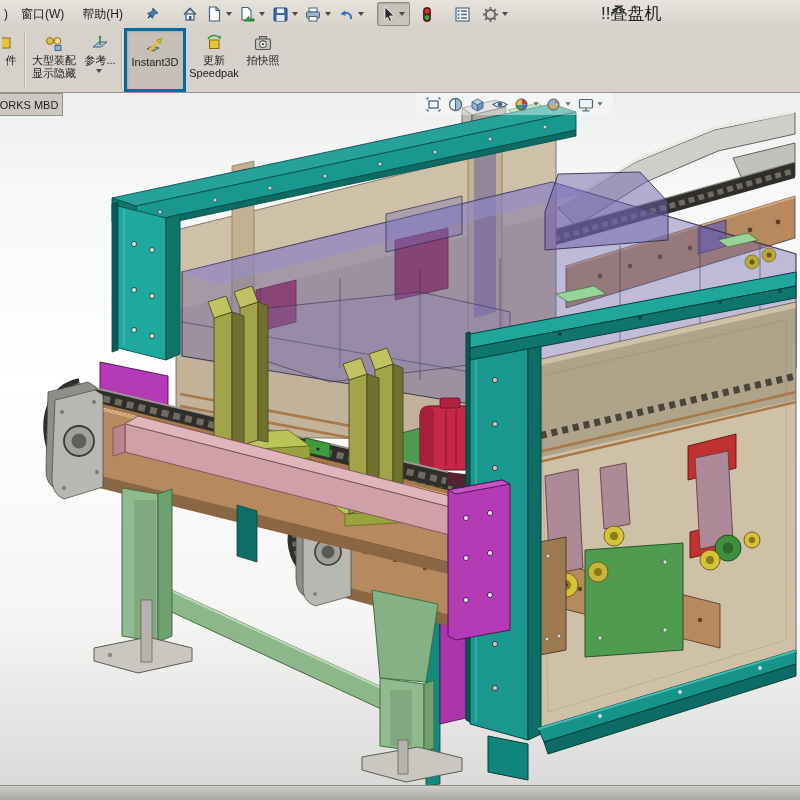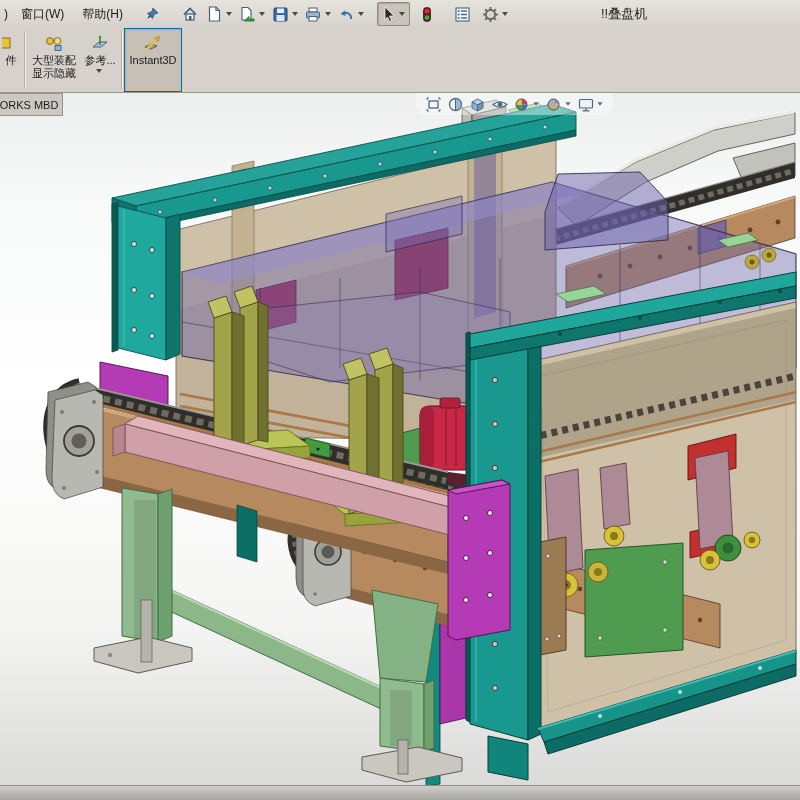--- a/index.html
+++ b/index.html
@@ -9,28 +9,28 @@
 .menubar{position:absolute;top:0;left:0;right:0;height:28px;
   background:linear-gradient(#e6e3dd,var(--ui_chrome));border-bottom:1px solid #b8b4ac;
   display:flex;align-items:center;font-size:12px;z-index:10}
 .menu-item{padding:0 9px;line-height:28px;white-space:nowrap}
 .tb-btn{width:24px;height:22px;display:flex;align-items:center;justify-content:center;flex:0 0 auto}
 .tb-group{display:flex;align-items:center}
 .dd{width:0;height:0;border-left:3.5px solid transparent;border-right:3.5px solid transparent;
   border-top:4px solid #4a4a44;margin:0 3px 0 0}
 .pressed-box{display:flex;align-items:center;background:#c9c3b9;border:1px solid #8f8a80;
   box-shadow:inset 1px 1px 1px rgba(0,0,0,.15);border-radius:2px;padding:0 1px}
-.win-title{position:absolute;left:601px;top:0;height:28px;line-height:28px;font-size:13px;color:#222}
+.win-title{position:absolute;left:601px;top:0;height:28px;line-height:28px;font-size:17px;color:#222}
 
 .ribbon{position:absolute;top:28px;left:0;right:0;height:64px;background:var(--ui_chrome);
   border-bottom:1px solid var(--ui_border);display:flex;align-items:stretch;z-index:10}
 .rb-btn{display:flex;flex-direction:column;align-items:center;padding-top:3px;
   font-size:11px;line-height:13px;text-align:center;flex:0 0 auto;border:1px solid transparent}
 .rb-btn .ric{height:22px;display:flex;align-items:center;justify-content:center}
-.rb-btn.pressed{background:var(--ui_pressed);border:1px solid #0369a1;box-shadow:inset 1px 1px 2px rgba(0,0,0,.12)}
+.rb-btn.pressed{background:var(--ui_pressed);border:3px solid #0369a1;box-shadow:inset 1px 1px 2px rgba(0,0,0,.12)}
 .rb-sep{width:1px;background:#b5b0a8;box-shadow:1px 0 0 #f2efe9;margin:3px 2px}
 .rb-dd{margin-top:2px}
 
 .mbd-tab{position:absolute;top:93px;left:-5px;width:66px;height:21px;background:#ccc8c2;
   border:1px solid #95908a;font-size:11px;display:flex;align-items:center;justify-content:center;
   z-index:6;color:#1c1c1c}
 
 .viewport{position:absolute;top:93px;left:0;width:800px;height:693px;overflow:hidden;
   background:linear-gradient(180deg,#edeeee 0%,#f7f8f8 14%,#ffffff 42%,#f5f5f4 76%,#dadad8 100%)}
 .viewport svg.model{position:absolute;top:-93px;left:0}
@@ -194,20 +194,42 @@
   <div class="rb-sep"></div>
   <div class="rb-btn pressed" style="width:56px">
     <span class="ric">
       <svg width="22" height="20" viewBox="0 0 22 20">
           <polygon points="3,14 9,11 15,13 9,16" fill="#9aa4ac" stroke="#4a555e" stroke-width="0.9"></polygon>
           <path d="M5 16 L16 5" stroke="#e8c030" stroke-width="2.6"></path>
           <polygon points="17.5,3.5 12.8,5.2 16.2,8.4" fill="#e8c030" stroke="#8a6a10" stroke-width="0.6"></polygon>
         </svg>
     </span>
     <span>Instant3D</span>
+  </div>
+  <div class="rb-btn" style="width:54px">
+    <span class="ric">
+      <svg width="20" height="20" viewBox="0 0 20 20">
+          <rect x="5.5" y="7" width="9.5" height="8.5" fill="#e8c23a" stroke="#8a6a10" stroke-width="1"></rect>
+          <path d="M4 6 C7 1.5 13 1.5 16 5" fill="none" stroke="#3a9a3a" stroke-width="1.7"></path>
+          <polygon points="16.8,2.5 13.6,4.2 16.6,6.6" fill="#3a9a3a"></polygon>
+        </svg>
+    </span>
+    <span>更新</span>
+    <span>Speedpak</span>
+  </div>
+  <div class="rb-btn" style="width:40px">
+    <span class="ric">
+      <svg width="20" height="20" viewBox="0 0 20 20">
+          <rect x="6.5" y="3.5" width="7" height="3.5" fill="#b0b0aa" stroke="#55554f" stroke-width="1"></rect>
+          <rect x="2.5" y="6" width="15" height="10.5" rx="1.5" fill="#c6c6c0" stroke="#55554f" stroke-width="1.1"></rect>
+          <circle cx="10" cy="11.2" r="3.3" fill="#ffffff" stroke="#55554f" stroke-width="1.1"></circle>
+          <circle cx="10" cy="11.2" r="1.3" fill="#55554f"></circle>
+        </svg>
+    </span>
+    <span>拍快照</span>
   </div>
 </div>
 
 <div class="mbd-tab">ORKS MBD</div>
 
 <div class="viewport">
 <svg class="model" width="800" height="800" viewBox="0 0 800 800">
 
   <g stroke="#55554f" stroke-width="0.9">
     <polygon points="558,208 636,162 714,130 795,113 795,134 718,151 646,182 576,226" fill="#cfcfc9"></polygon>

